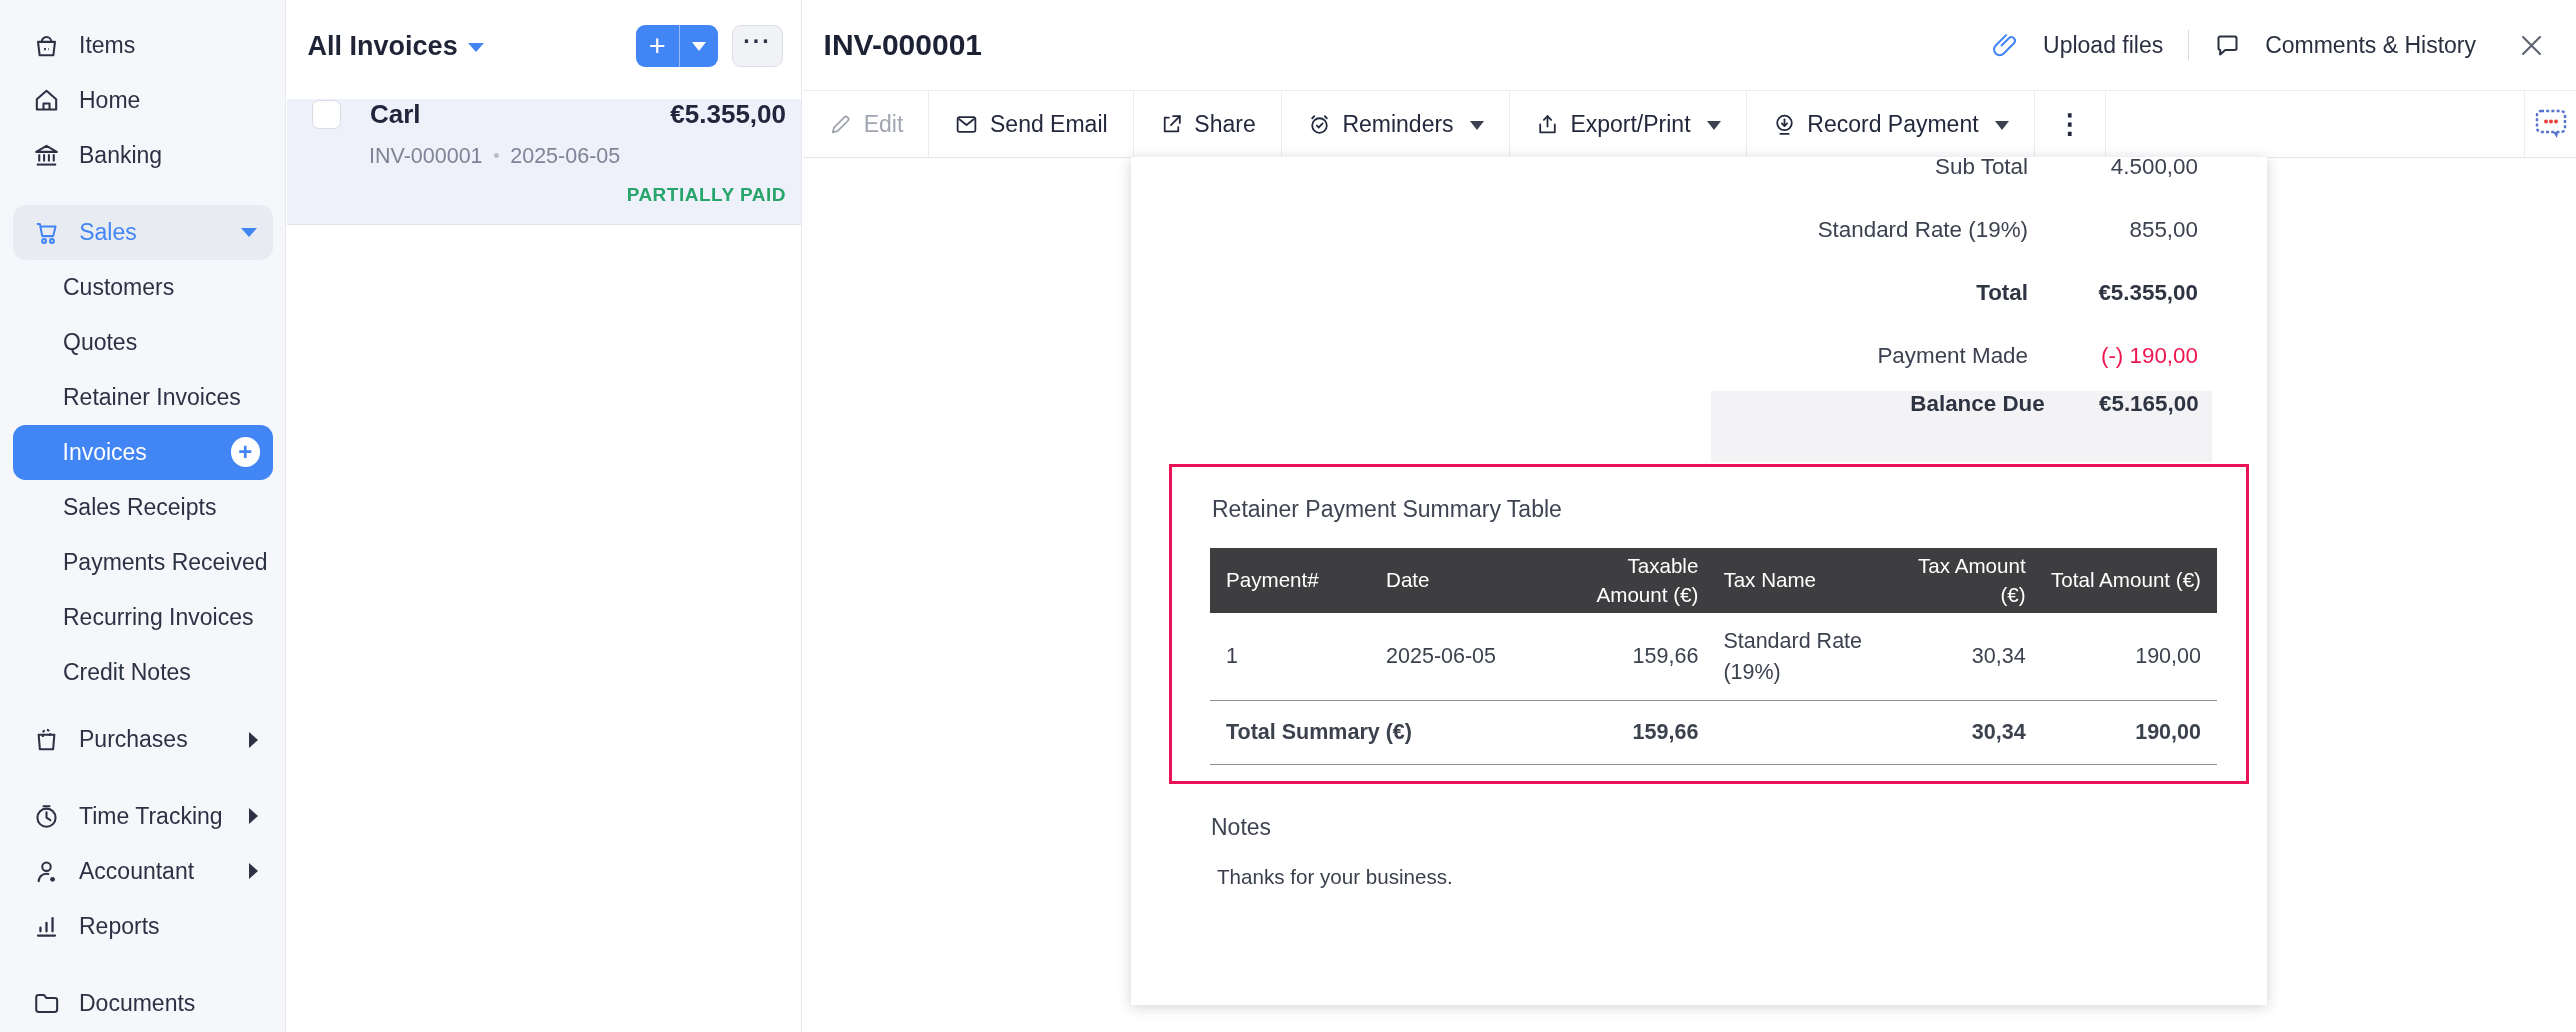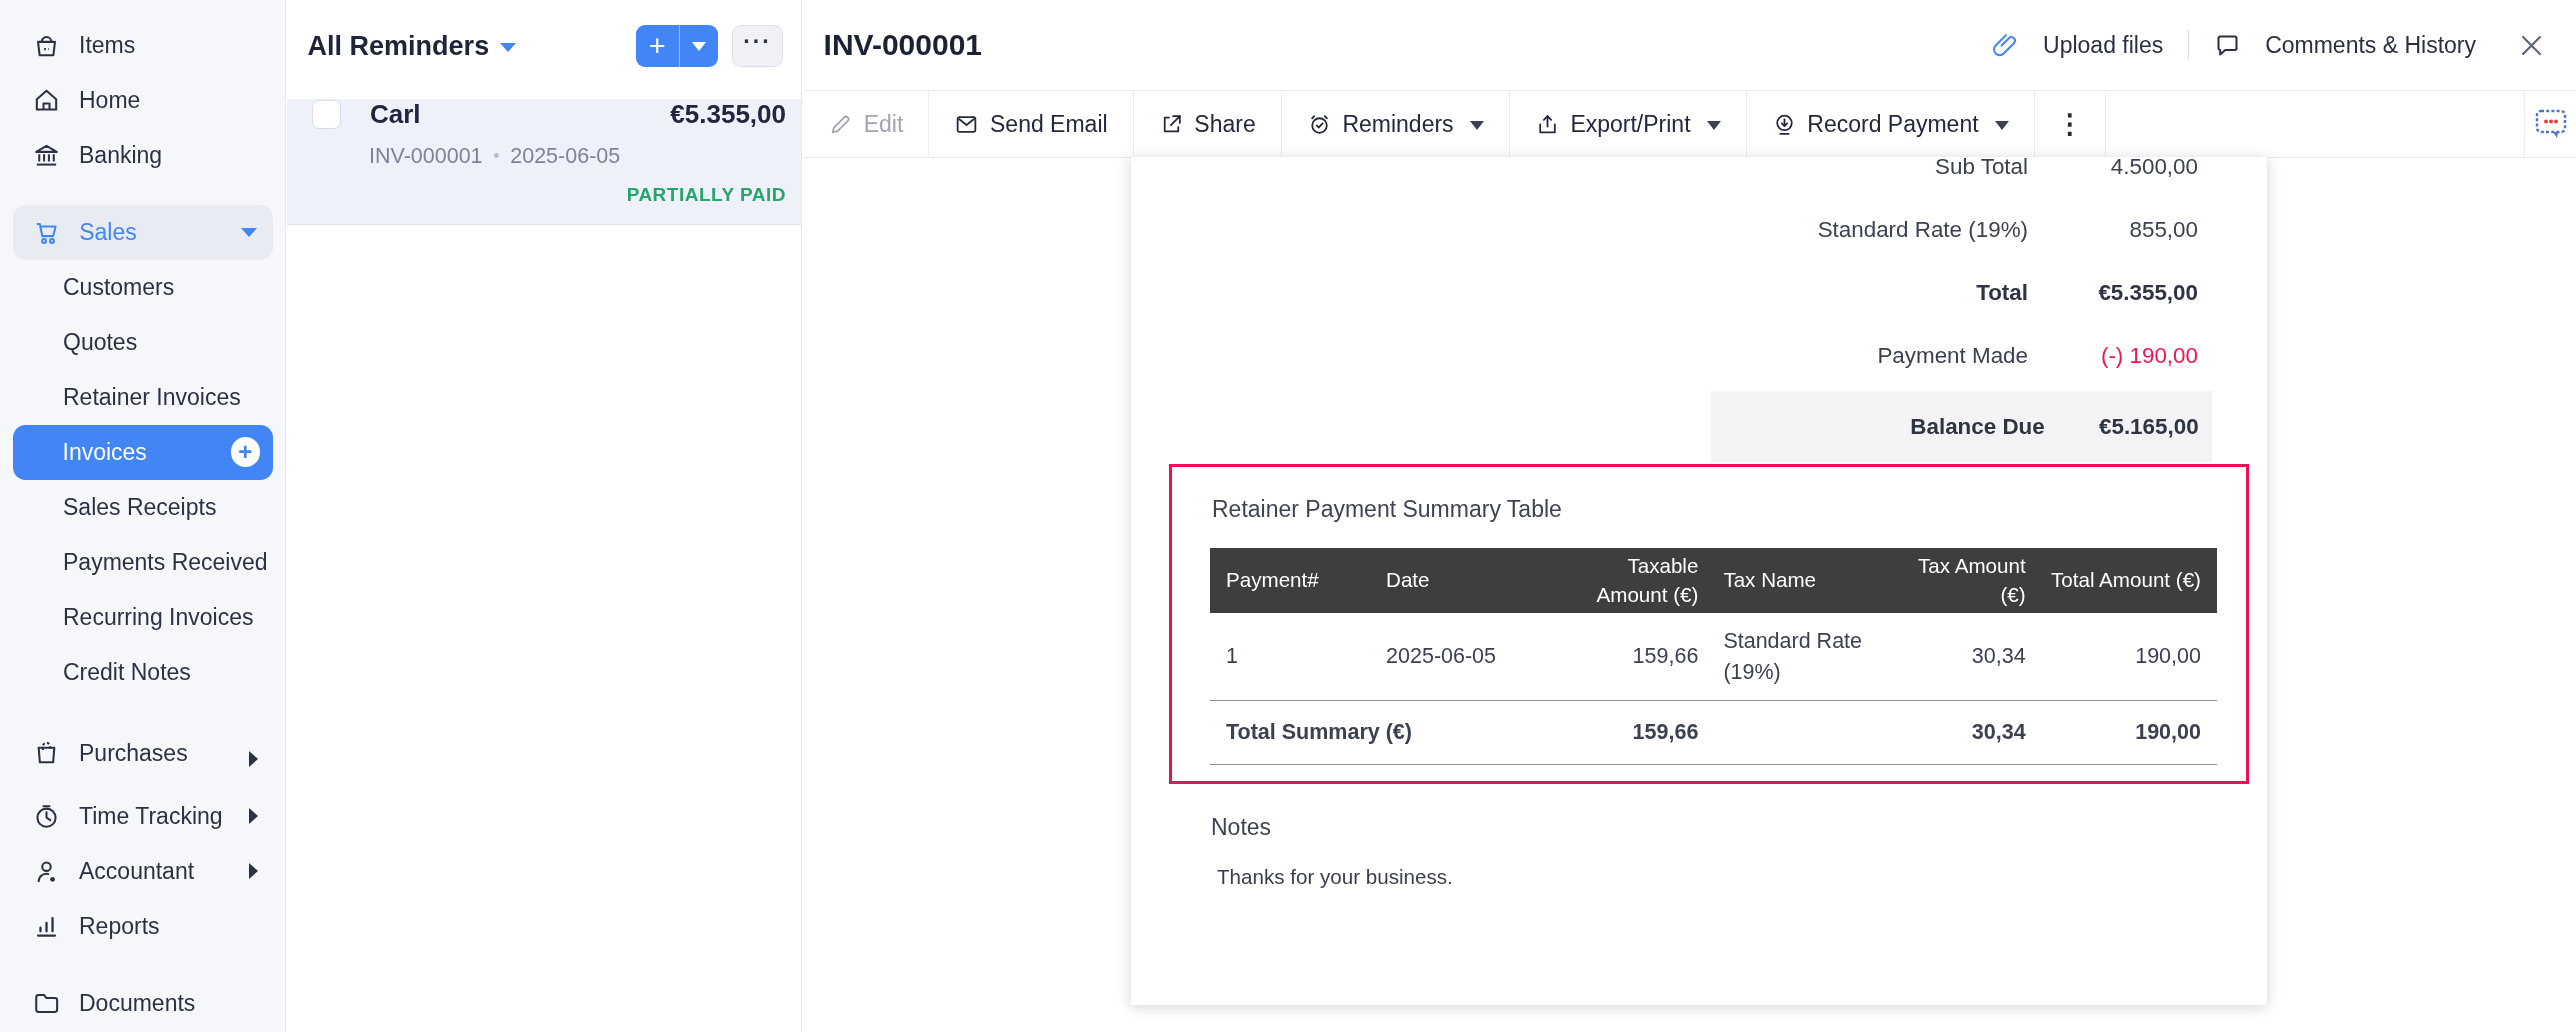--- a/index.html
+++ b/index.html
@@ -26,21 +26,21 @@
   .pill { margin: 0 12.5px; border-radius: 12.5px; }
   .sales-pill { margin-top: 21.5px; background: #e9ebf3; color: #4285f4; padding-left: 19.7px; padding-right: 16px; }
   .sales-pill .nicon { color: #4285f4; }
   .invoices-pill { background: #4285f4; color: #ffffff; padding-left: 50px; padding-right: 12.5px; justify-content: space-between; }
   .plus-circle {
     width: 29.5px; height: 29.5px; border-radius: 50%; background: #fff; color: #4285f4;
     display: flex; align-items: center; justify-content: center; font-size: 24px; font-weight: 700; line-height: 1;
   }
   .caret-down-blue { width:0; height:0; border-left:8px solid transparent; border-right:8px solid transparent; border-top:9.8px solid #4285f4; margin-left:auto; }
   .arrow-right { width:0; height:0; border-top:8px solid transparent; border-bottom:8px solid transparent; border-left:9.8px solid #2c3144; margin-left:auto; }
-  .mt24 { margin-top: 21.5px; } .mt14 { margin-top: 12.5px; align-items: flex-end; } .mt25 { margin-top: 22.4px; }
+  .mt24 { margin-top: 21.5px; } .mt14 { margin-top: 12.5px; } .mt25 { margin-top: 22.4px; }
 
   
   .list-panel {
     position: absolute; left: 287px; top: 0; width: 515px; height: 1032px;
     background: #ffffff; border-right: 0.9px solid #e8e9f0;
   }
   .list-header { height: 92px; display: flex; align-items: center; padding: 0 18px 0 20.6px; }
   .list-title { font-size: 27px; font-weight: 700; color: #1f2537; display: flex; align-items: center; cursor: pointer; }
   .list-title .caret { width:0;height:0;border-left:8px solid transparent;border-right:8px solid transparent;border-top:9.8px solid #4285f4; margin-left:10.7px; margin-top:3.6px;}
   .hdr-btns { margin-left: auto; display: flex; align-items: center; }
@@ -84,21 +84,21 @@
   .paper { position: absolute; left: 328px; top: -1.8px; width: 1136px; height: 848px; background: #fff; box-shadow: 0 1.8px 12.5px rgba(50,55,80,.22); overflow: hidden; }
 
   .summary { position: absolute; top: -21.5px; left: 0; right: 0; }
   .srow { height: 63px; display: flex; align-items: center; justify-content: flex-end; padding-right: 69px; font-size: 22.4px; color: #3c4150; }
   .slabel { width: 376px; text-align: right; margin-right: 27px; }
   .svalue { width: 143px; text-align: right; }
   .bold { font-weight: 700; color: #2f3442; }
   .red { color: #ee1550; }
   .balance-row {
     margin-top: 3.6px; margin-left: auto; margin-right: 55px; width: 501px; height: 71px;
-    background: #f3f3f5; display: flex; align-items: center; justify-content: flex-end; padding-right: 13.4px;
+    background: #f3f3f5; display: flex; align-items: flex-start; justify-content: flex-end; padding-right: 13.4px;
     font-size: 22.4px;
   }
 
   .retainer-box { position: absolute; left: 38px; top: 307px; width: 1080px; height: 320px; border: 3.6px solid #ea1257; }
   .retainer-title { position: absolute; left: 40px; top: 29px; font-size: 23px; color: #3f4452; }
   .rtable { position: absolute; left: 38px; top: 81px; width: 1007px; font-size: 21.5px; color: #3c414e; }
   .rthead { background: #3e3d40; color: #fff; display: flex; align-items: center; height: 65px; font-size: 20.6px; line-height: 1.4; }
   .rc1 { width: 15%; padding-left: 16px; }
   .rc2 { width: 19%; padding-left: 25px; }
   .rc3 { width: 14.5%; text-align: right; }
@@ -234,21 +234,21 @@
           <path d="M3.5 7 a2 2 0 0 1 2-2 h4.5 l2 2.5 H19 a1.8 1.8 0 0 1 1.8 1.8 V17 a2 2 0 0 1-2 2 H5.5 a2 2 0 0 1-2-2 Z"></path>
         </svg>
     </span>
     <span>Documents</span>
   </div>
 </nav>
 
 <section class="list-panel">
   <div class="list-header">
     <div class="list-title">
-      <span>All Reminders</span>
+      <span>All Invoices</span>
       <span class="caret"></span>
     </div>
     <div class="hdr-btns">
       <div class="split-btn">
         <span class="split-left">+</span>
         <span class="split-right">
             <span class="caret-white"></span>
           </span>
       </div>
       <div class="more-btn">···</div>

